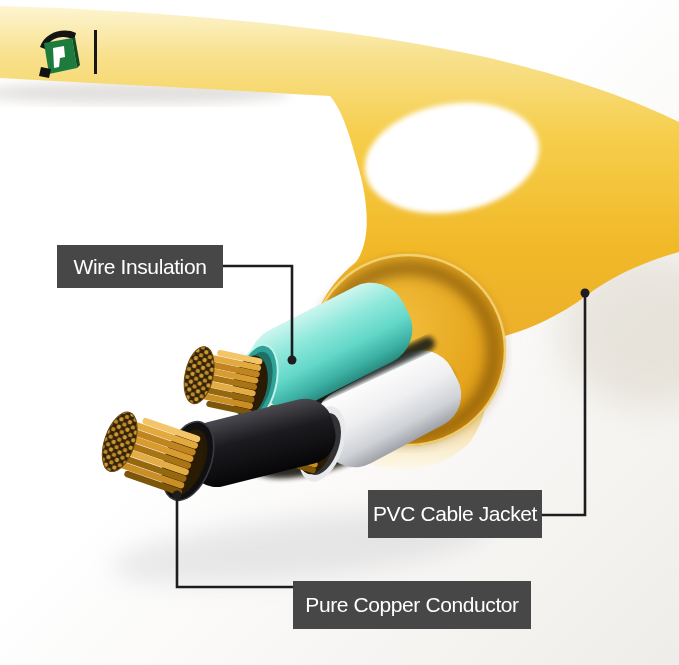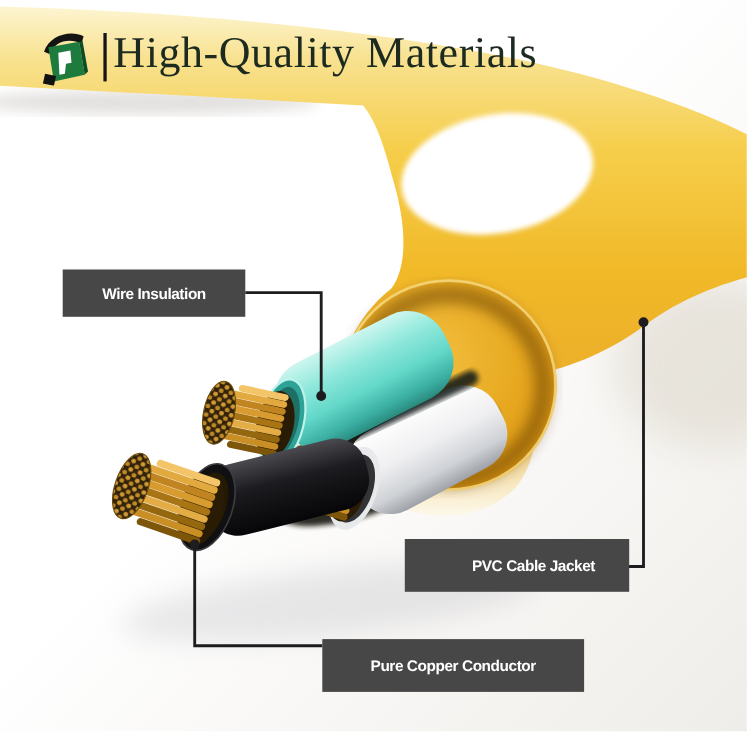--- a/index.html
+++ b/index.html
@@ -15,24 +15,24 @@
   #divider{position:absolute;left:94px;top:30px;width:3px;height:44px;background:#161616;}
   #title{
     position:absolute;left:103px;top:24px;width:560px;
     font-family:"Liberation Serif",serif;font-size:40px;font-weight:400;
     color:#1c2a1f;letter-spacing:0.5px;white-space:nowrap;
   }
   
   .callout{
     position:absolute;background:#474747;color:#ffffff;
     display:flex;align-items:center;justify-content:center;
-    font-weight:bold;font-size:14px;letter-spacing:-0.4px;white-space:nowrap;
+    font-weight:normal;font-size:21px;letter-spacing:-0.4px;white-space:nowrap;
   }
   #co-wire   {left:57px; top:245px;width:166px;height:43px;}
-  #co-jacket {left:368px;top:490px;width:174px;height:48px;padding-left:30px;}
+  #co-jacket {left:368px;top:490px;width:174px;height:48px;}
   #co-copper {left:293px;top:581px;width:238px;height:48px;}
 </style>
 </head>
 <body>
 
 <div id="stage">
 
   <svg id="scene" width="679" height="665" viewBox="0 0 679 665">
     <defs>
       <linearGradient id="bandGrad" x1="0" y1="0" x2="0" y2="1">
@@ -194,20 +194,19 @@
 
   <div id="header">
     <svg id="logo" viewBox="0 0 50 54">
       <path d="M6,23 C11,8 30,3 42,9 L40,16 C30,10 16,13 11,25 Z" fill="#141414"></path>
       <polygon points="10,19 38,14 43,44 15,50" fill="#1e7b3e"></polygon>
       <polygon points="38,14 43,44 46,41 41,13" fill="#0d4d26"></polygon>
       <path d="M19,24 L30,22 L31,33 L26,34 L25,43 L20,44 Z" fill="#ffffff"></path>
       <polygon points="7,43 17,45 15,54 5,52" fill="#111111"></polygon>
     </svg>
     <div id="divider"></div>
-    <div id="title">High-Quality Materials</div>
   </div>
 
   <div class="callout" id="co-wire">Wire Insulation</div>
   <div class="callout" id="co-jacket">PVC Cable Jacket</div>
   <div class="callout" id="co-copper">Pure Copper Conductor</div>
 
 </div>
 
 </body></html>

